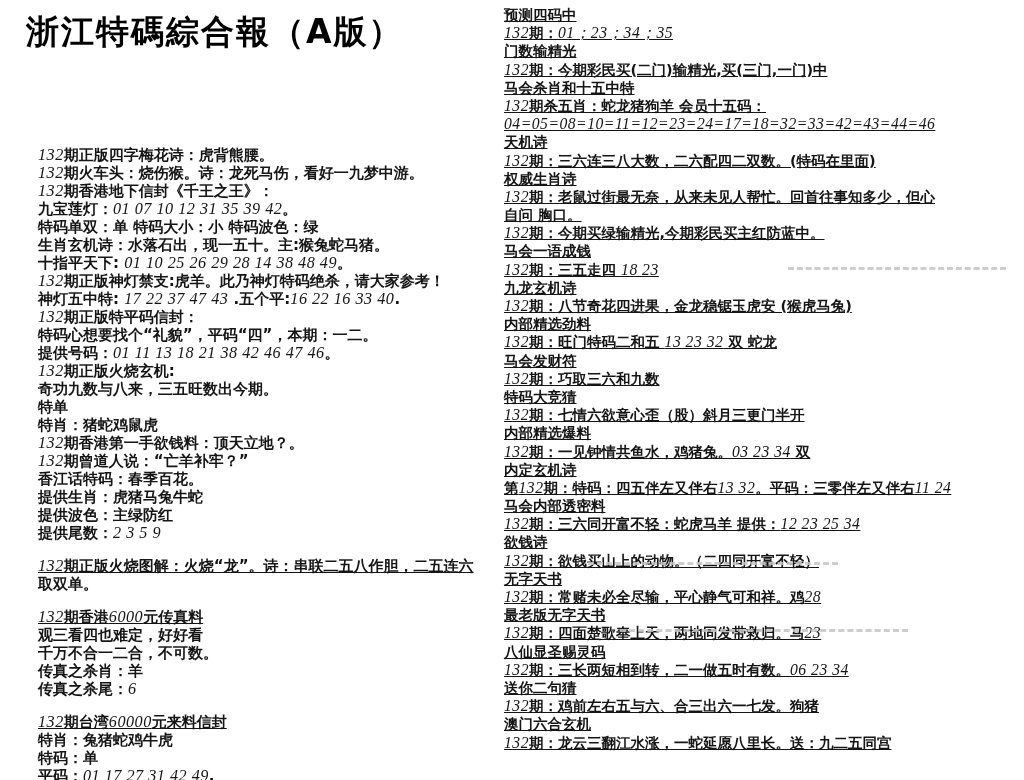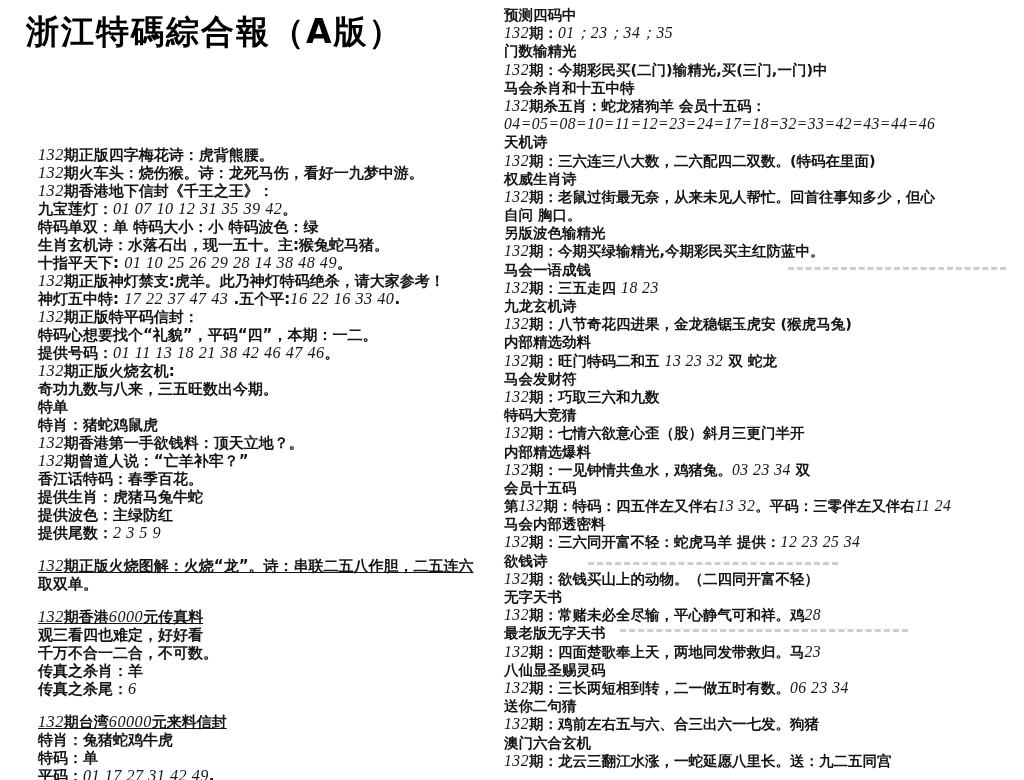--- a/index.html
+++ b/index.html
@@ -18,21 +18,21 @@
   }
   .col{position:absolute;}
   #left-col{left:38px;top:102px;width:466px;margin-top:44px;}
   #right-col{left:504px;top:6px;width:516px;}
   .line{
     font-size:15px;font-weight:bold;
     line-height:18px;height:18px;
     white-space:nowrap;overflow:visible;
     color:#151515;
   }
-  #right-col .line{line-height:18.2px;height:18.2px;font-size:14.5px;}
+  #right-col .line{line-height:18.2px;height:18.2px;font-size:14.5px;text-decoration:underline;}
   .line.gap{margin-top:15px;text-decoration:underline;}
   .num{
     font-family:"Liberation Serif","DejaVu Serif",serif;
     font-style:italic;font-weight:500;font-size:1.08em;
     letter-spacing:0.5px;
   }
   .faint{
     position:absolute;height:0;
     border-top:3px dashed #c6c6c6;
     opacity:0.85;
@@ -88,35 +88,34 @@
       <div class="line">门数输精光</div>
       <div class="line"><span class="num">132</span>期：今期彩民买(二门)输精光,买(三门,一门)中</div>
       <div class="line">马会杀肖和十五中特</div>
       <div class="line"><span class="num">132</span>期杀五肖：蛇龙猪狗羊 会员十五码：</div>
       <div class="line"><span class="num">04=05=08=10=11=12=23=24=17=18=32=33=42=43=44=46</span></div>
       <div class="line">天机诗</div>
       <div class="line"><span class="num">132</span>期：三六连三八大数，二六配四二双数。(特码在里面)</div>
       <div class="line">权威生肖诗</div>
       <div class="line"><span class="num">132</span>期：老鼠过街最无奈，从来未见人帮忙。回首往事知多少，但心</div>
       <div class="line">自问 胸口。</div>
-      <div class="line">另版波色输精光</div>
       <div class="line"><span class="num">132</span>期：今期买绿输精光,今期彩民买主红防蓝中。</div>
       <div class="line">马会一语成钱</div>
       <div class="line"><span class="num">132</span>期：三五走四 <span class="num">18 23</span></div>
       <div class="line">九龙玄机诗</div>
       <div class="line"><span class="num">132</span>期：八节奇花四进果，金龙稳锯玉虎安 (猴虎马兔)</div>
       <div class="line">内部精选劲料</div>
       <div class="line"><span class="num">132</span>期：旺门特码二和五 <span class="num">13 23 32</span> 双 蛇龙</div>
       <div class="line">马会发财符</div>
       <div class="line"><span class="num">132</span>期：巧取三六和九数</div>
       <div class="line">特码大竞猜</div>
       <div class="line"><span class="num">132</span>期：七情六欲意心歪（股）斜月三更门半开</div>
       <div class="line">内部精选爆料</div>
       <div class="line"><span class="num">132</span>期：一见钟情共鱼水，鸡猪兔。<span class="num">03 23 34</span> 双</div>
-      <div class="line">会员十五码</div>
+      <div class="line">内定玄机诗</div>
       <div class="line">第<span class="num">132</span>期：特码：四五伴左又伴右<span class="num">13 32</span>。平码：三零伴左又伴右<span class="num">11 24</span></div>
       <div class="line">马会内部透密料</div>
       <div class="line"><span class="num">132</span>期：三六同开富不轻：蛇虎马羊 提供：<span class="num">12 23 25 34</span></div>
       <div class="line">欲钱诗</div>
       <div class="line"><span class="num">132</span>期：欲钱买山上的动物。（二四同开富不轻）</div>
       <div class="line">无字天书</div>
       <div class="line"><span class="num">132</span>期：常赌未必全尽输，平心静气可和祥。鸡<span class="num">28</span></div>
       <div class="line">最老版无字天书</div>
       <div class="line"><span class="num">132</span>期：四面楚歌奉上天，两地同发带救归。马<span class="num">23</span></div>
       <div class="line">八仙显圣赐灵码</div>

